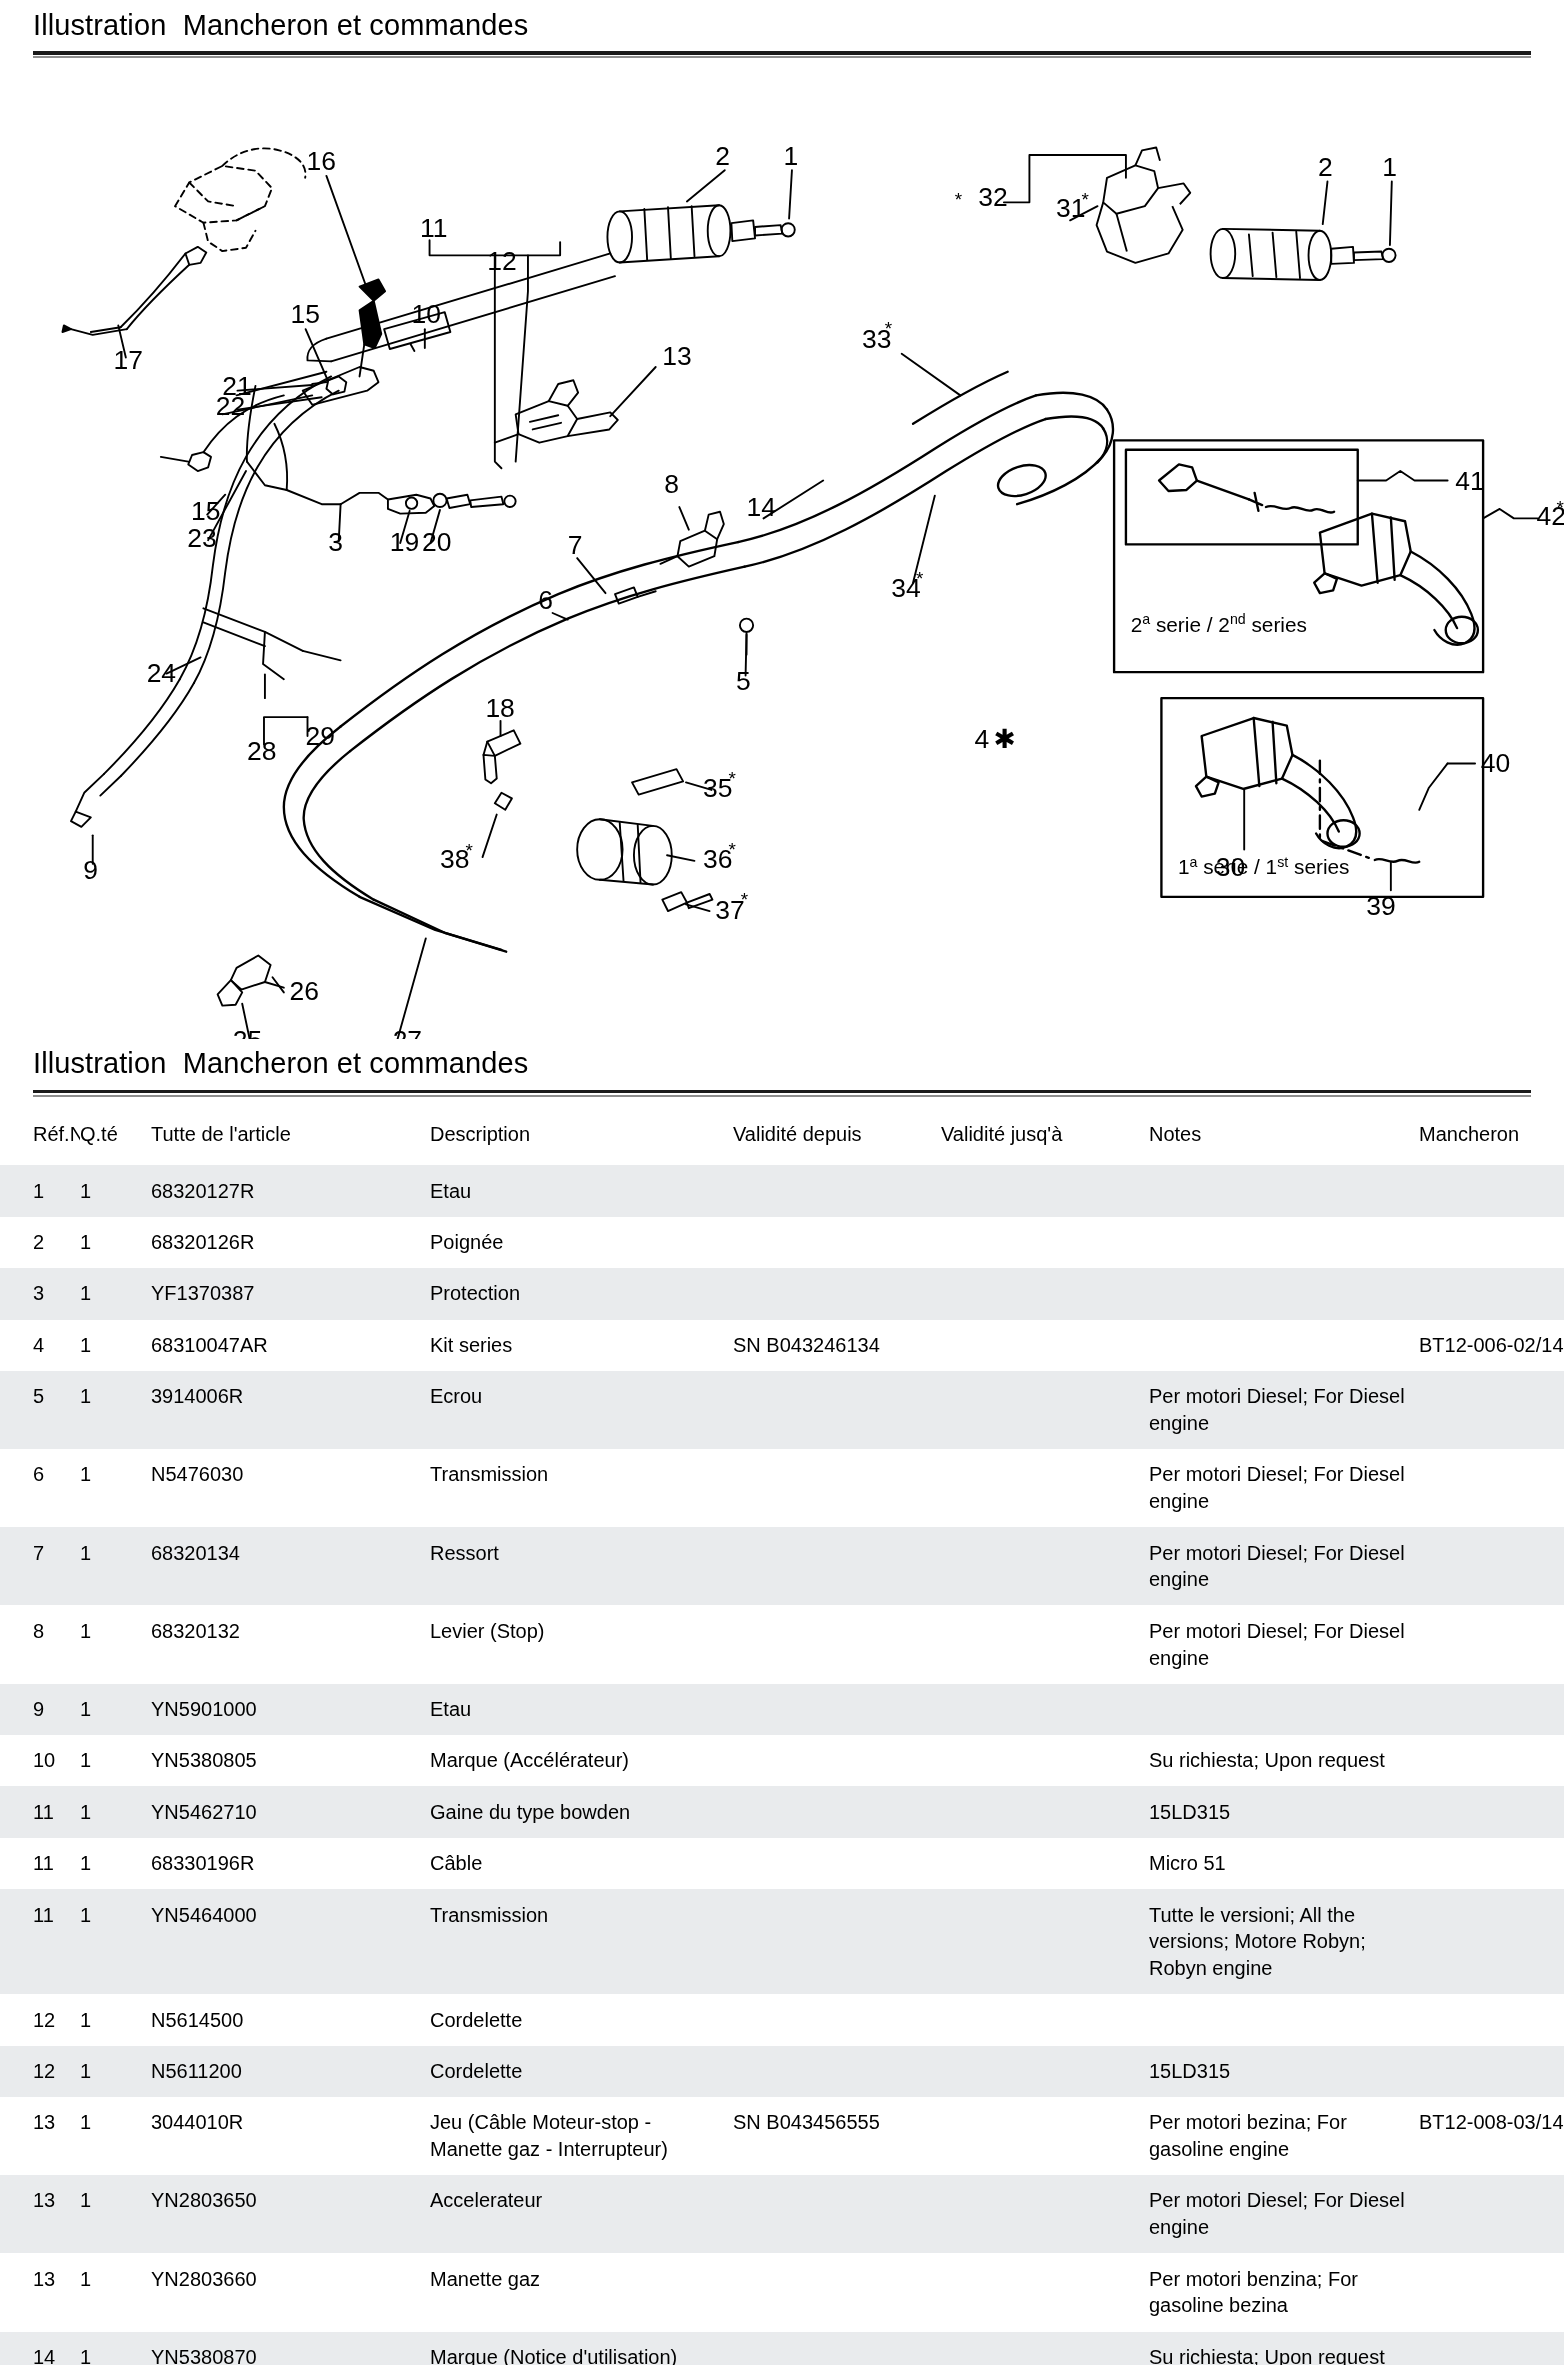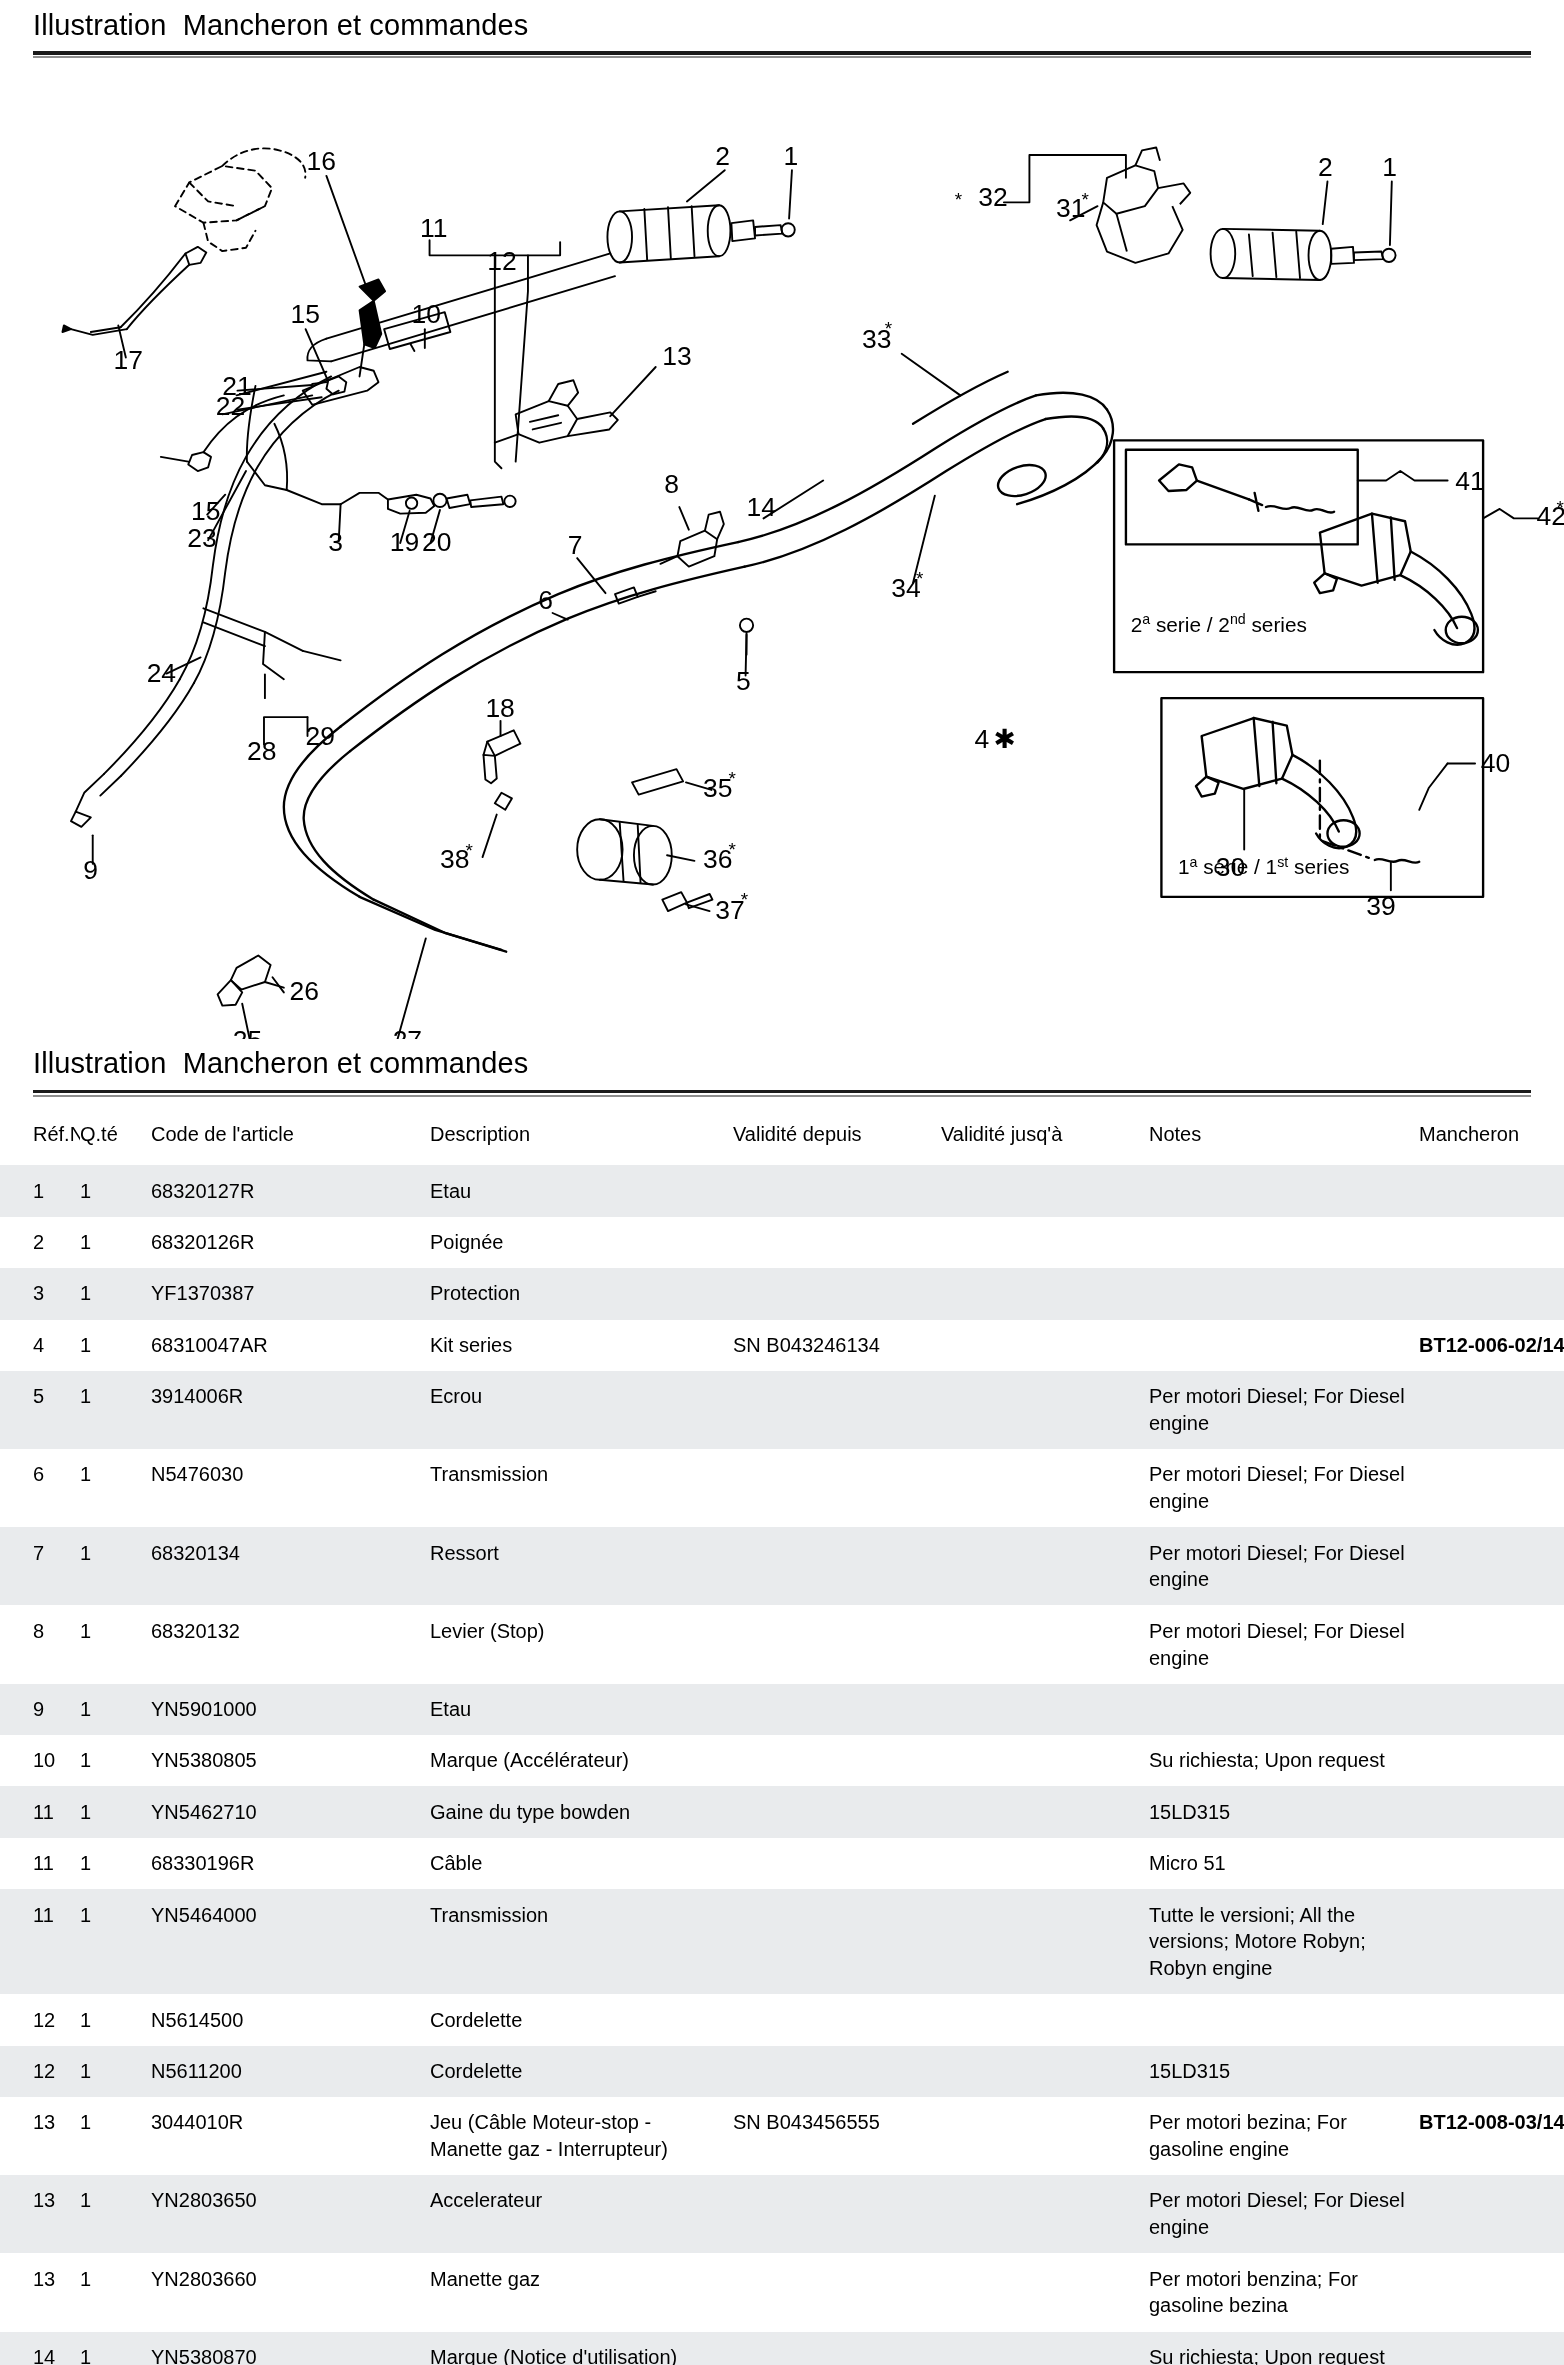--- a/index.html
+++ b/index.html
@@ -88,21 +88,21 @@
   .parts-table tbody td {
     vertical-align: top;
     padding: 12.3px 10.4px 12.3px 0;
     line-height: 1.34;
     font-size: 20px;
     overflow: hidden;
   }
   .parts-table tbody td:first-child { padding-left: 33px; }
   .parts-table tbody tr.alt td { background: #e9ebed; }
   .cell-nowrap { white-space: nowrap; }
-  .cell-bul { white-space: nowrap; font-weight: bold; }
+  .cell-bul { white-space: nowrap; }
 
   .table-block { margin-bottom: 0; }
 </style>
 </head>
 <body>
 
 <div class="page">
 
   <div class="section-head">
     <div class="section-title">Illustration  Mancheron et commandes</div>
@@ -488,21 +488,21 @@
           <col class="c-desc">
         <col class="c-from">
           <col class="c-to">
           <col class="c-notes">
           <col class="c-bul">
       </colgroup>
       <thead>
         <tr>
           <th>Réf.N°</th>
           <th>Q.té</th>
-          <th>Code de l'article</th>
+          <th>Tutte de l'article</th>
           <th>Description</th>
           <th>Validité depuis</th>
           <th>Validité jusq'à</th>
           <th>Notes</th>
           <th>Mancheron</th>
         </tr>
       </thead>
       <tbody id="tbody-1">
           <tr class="alt">
             <td class="cell-nowrap">1</td>

